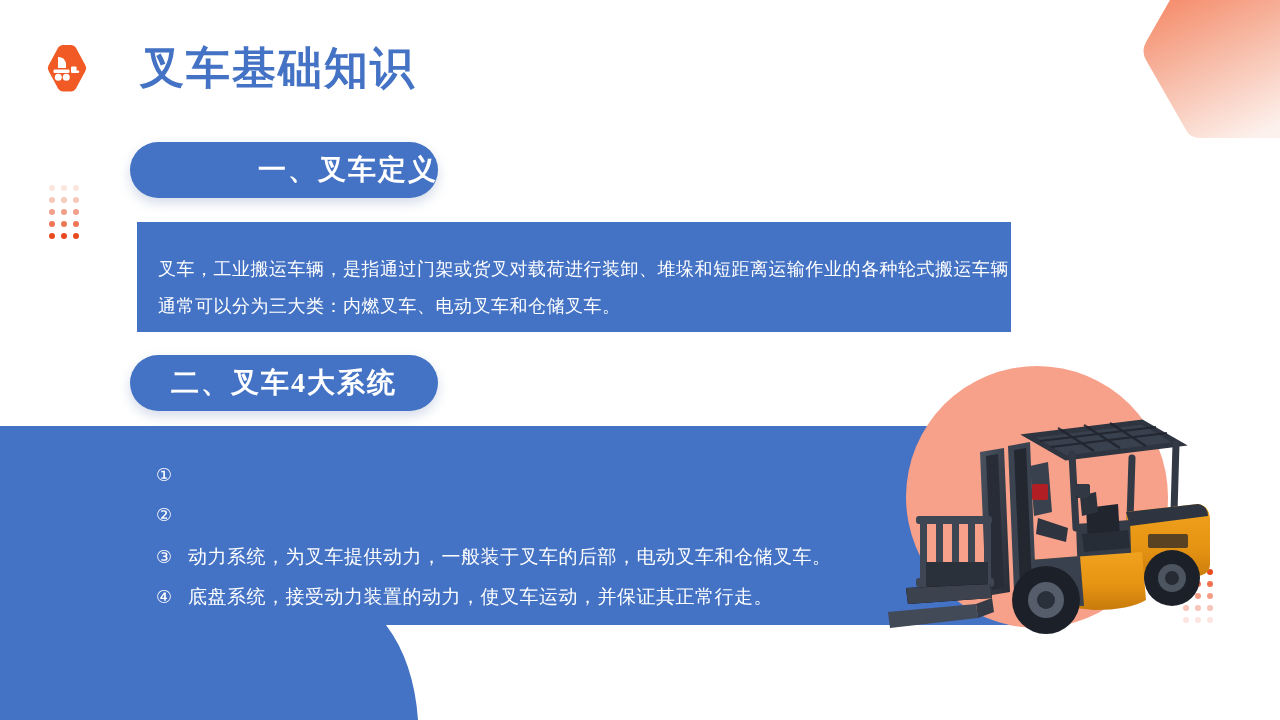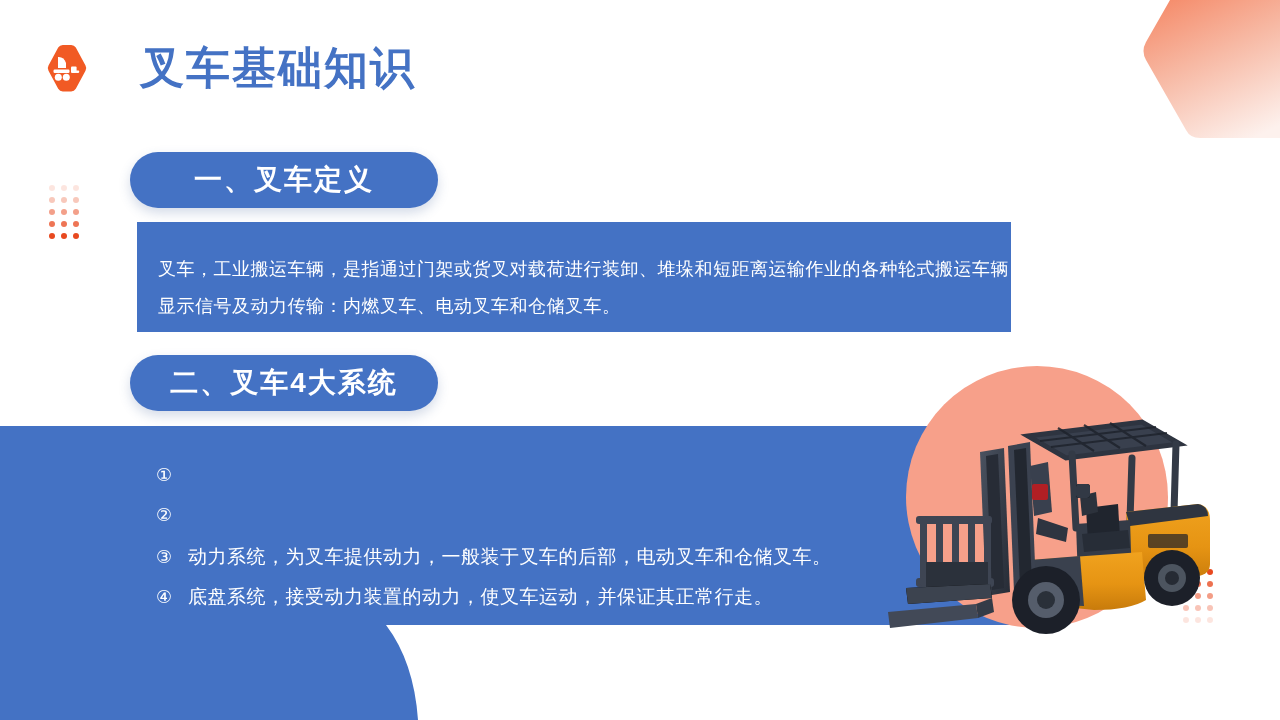--- a/index.html
+++ b/index.html
@@ -86,22 +86,22 @@
     display: flex;
     align-items: center;
     justify-content: center;
     font-size: 28px;
     font-weight: 700;
     letter-spacing: 2px;
     box-shadow: 0 5px 12px rgba(60, 90, 150, 0.22);
     white-space: nowrap;
     z-index: 8;
   }
-  .pill-1 { left: 130px; top: 152px; width: 308px; }
-  .pill-2 { left: 130px; top: 355px; width: 308px; }
+  .pill-1 { left: 130px; top: 142px; width: 308px; justify-content: flex-end; }
+  .pill-2 { left: 130px; top: 355px; width: 308px; font-family: Liberation Serif, serif; }
 
   
   .body-box-1 {
     position: absolute;
     left: 137px;
     top: 222px;
     width: 874px;
     height: 110px;
     background: #4472C4;
     z-index: 5;
@@ -230,21 +230,21 @@
       <span style="opacity:1"></span>
   </div>
 
   <div class="pill pill-1">
     <span>一、叉车定义</span>
   </div>
 
   <div class="body-box-1">
     <div class="para">
       <span class="para-line">叉车，工业搬运车辆，是指通过门架或货叉对载荷进行装卸、堆垛和短距离运输作业的各种轮式搬运车辆，</span>
-      <span class="para-line">显示信号及动力传输：内燃叉车、电动叉车和仓储叉车。</span>
+      <span class="para-line">通常可以分为三大类：内燃叉车、电动叉车和仓储叉车。</span>
     </div>
   </div>
 
   <div class="pill pill-2">
     <span>二、叉车4大系统</span>
   </div>
 
   <div class="circle-deco"></div>
 
   <div class="panel-2">

